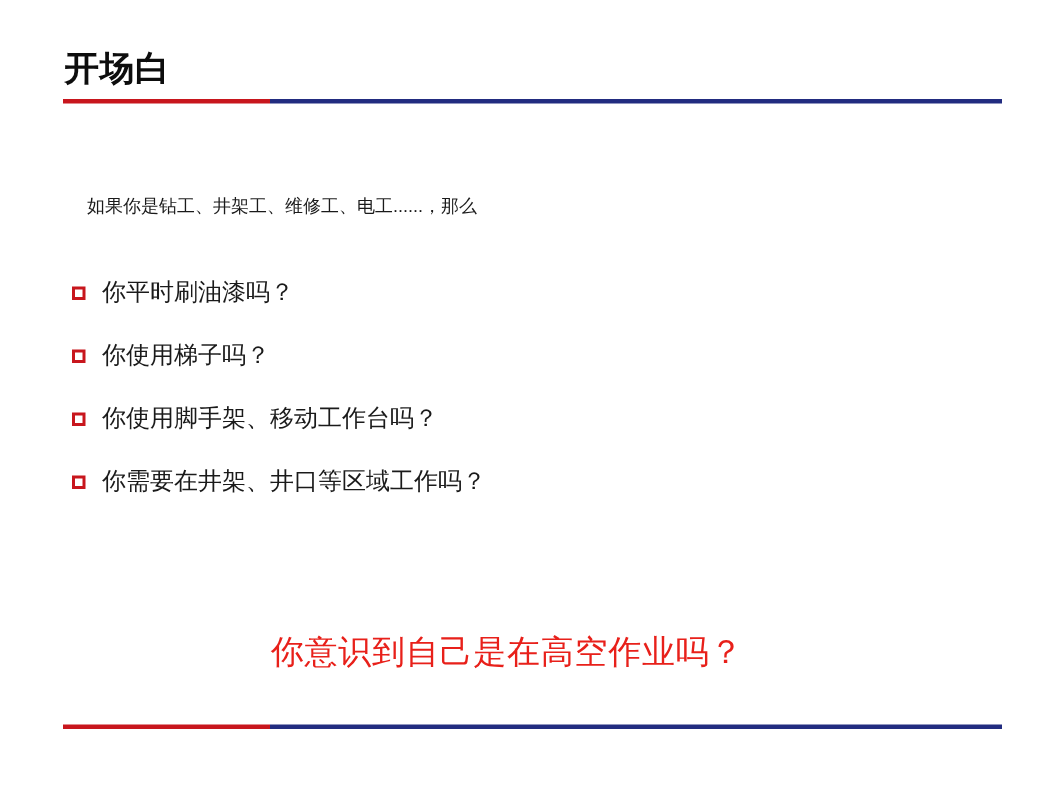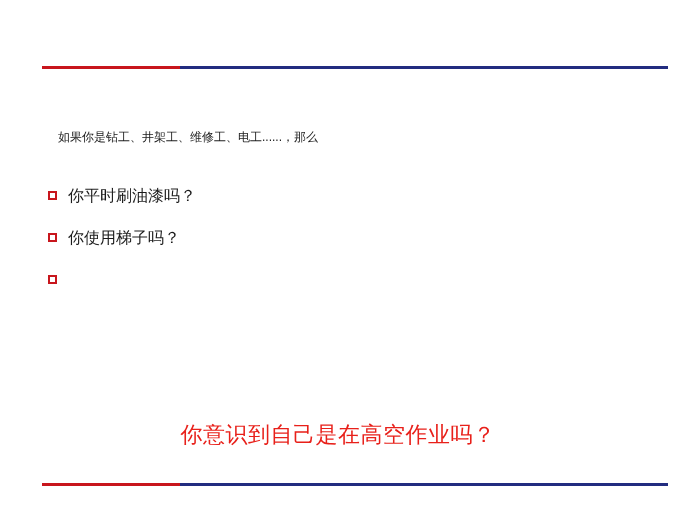--- a/index.html
+++ b/index.html
@@ -116,20 +116,21 @@
   .callout-inner {
     display: inline-block;
     padding-left: 0px;
   }
 </style>
 </head>
 <body>
 
 <div class="slide" style="background: rgb(255, 255, 255);">
 
+  <div class="slide-title" style="color: rgb(13, 13, 13);">开场白</div>
 
   <div class="rule rule-top">
     <div class="rule-red" style="background: rgb(200, 22, 29);"></div>
     <div class="rule-blue" style="background: rgb(34, 44, 128);"></div>
   </div>
 
   <div class="intro-line" style="color: rgb(26, 26, 26);">如果你是钻工、井架工、维修工、电工......，那么</div>
 
   <div class="bullet-list">
 
@@ -138,22 +139,27 @@
       <span class="bullet-text" style="color: rgb(26, 26, 26);">你平时刷油漆吗？</span>
     </div>
 
     <div class="bullet-row">
       <span class="bullet-marker" style="border-color: rgb(200, 22, 29);"></span>
       <span class="bullet-text" style="color: rgb(26, 26, 26);">你使用梯子吗？</span>
     </div>
 
     <div class="bullet-row">
       <span class="bullet-marker" style="border-color: rgb(200, 22, 29);"></span>
+      <span class="bullet-text" style="color: rgb(26, 26, 26);">你使用脚手架、移动工作台吗？</span>
     </div>
 
+    <div class="bullet-row">
+      <span class="bullet-marker" style="border-color: rgb(200, 22, 29);"></span>
+      <span class="bullet-text" style="color: rgb(26, 26, 26);">你需要在井架、井口等区域工作吗？</span>
+    </div>
 
 
   </div>
 
   <div class="callout">
     <span class="callout-inner" style="color: rgb(232, 32, 26);">你意识到自己是在高空作业吗？</span>
   </div>
 
   <div class="rule rule-bottom">
     <div class="rule-red" style="background: rgb(200, 22, 29);"></div>

